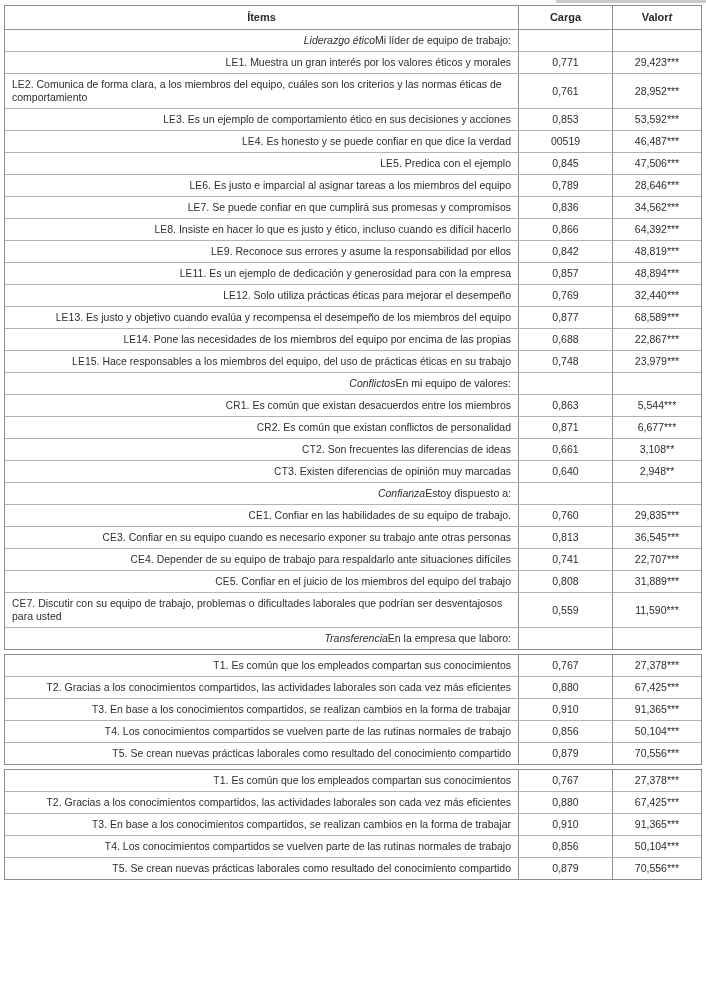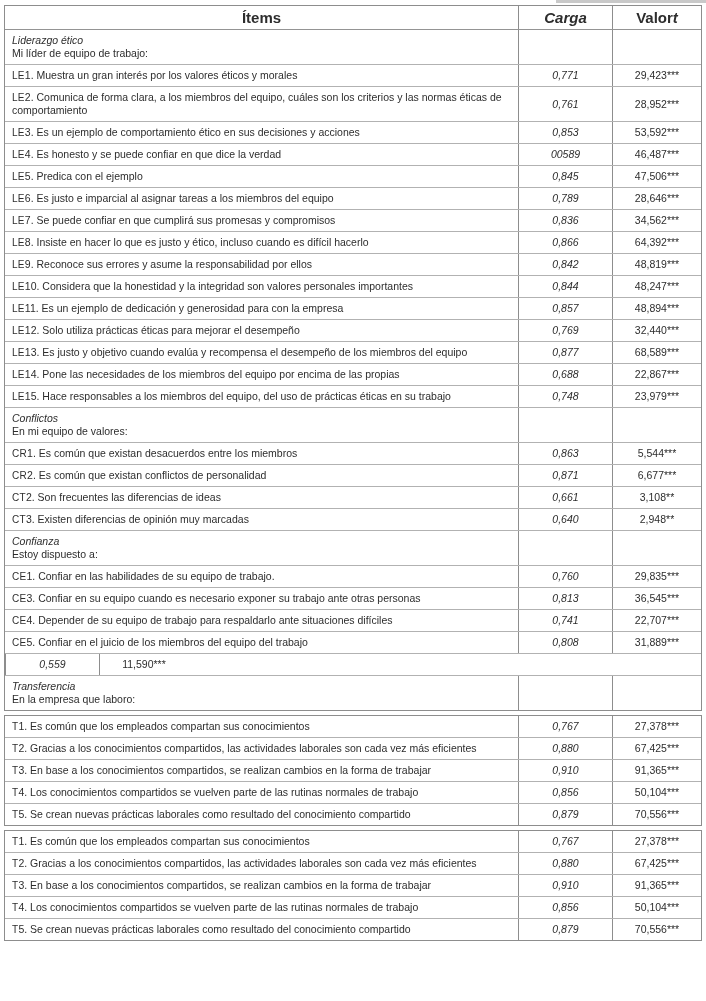--- a/index.html
+++ b/index.html
@@ -27,26 +27,26 @@
   .row { display: flex; align-items: stretch; }
   .rows > .row + .row { border-top: 1px solid #b2b2b2; }
   .hrow { border-bottom: 1px solid #949494; }
   .c {
     box-sizing: border-box;
     padding: 4px 7px;
     display: flex;
     font-size: 10.5px;
     line-height: 13px;
   }
-  .c1 { width: 513px; flex-direction: column; justify-content: flex-end; align-items: flex-start; }
+  .c1 { width: 513px; flex-direction: row; justify-content: flex-end; align-items: flex-start; }
   .c2 { width: 95px;  border-left: 1px solid #8d8d8d; border-right: 1px solid #8d8d8d;
-        align-items: center; justify-content: center; text-align: center; font-style: italic; }
+        align-items: center; justify-content: center; text-align: center; }
   .c3 { width: 88px;  align-items: center; justify-content: center; text-align: right; }
   .hrow .c {
-    font-weight: bold; font-size: 15px;
+    font-weight: bold; font-size: 11px;
     justify-content: center; align-items: center; text-align: center;
     padding: 5px 4px;
   }
   .hrow .c1 { flex-direction: row; }
   .hrow i { font-weight: bold; font-style: italic; }
   .sec-title { font-style: italic; }
   .sec-sub { }
   .sc { font-size: 10px; letter-spacing: 0.3px; }
   .item-line { }
 </style>
@@ -93,21 +93,21 @@
           <div class="c c1">
             <div class="item-line"><span class="sc">LE</span>3. Es un ejemplo de comportamiento ético en sus decisiones y acciones</div>
           </div>
           <div class="c c2">0,853</div>
           <div class="c c3">53,592***</div>
         </div>
         <div class="row item">
           <div class="c c1">
             <div class="item-line"><span class="sc">LE</span>4. Es honesto y se puede confiar en que dice la verdad</div>
           </div>
-          <div class="c c2">00589</div>
+          <div class="c c2">00519</div>
           <div class="c c3">46,487***</div>
         </div>
         <div class="row item">
           <div class="c c1">
             <div class="item-line"><span class="sc">LE</span>5. Predica con el ejemplo</div>
           </div>
           <div class="c c2">0,845</div>
           <div class="c c3">47,506***</div>
         </div>
         <div class="row item">
@@ -133,27 +133,20 @@
         </div>
         <div class="row item">
           <div class="c c1">
             <div class="item-line"><span class="sc">LE</span>9. Reconoce sus errores y asume la responsabilidad por ellos</div>
           </div>
           <div class="c c2">0,842</div>
           <div class="c c3">48,819***</div>
         </div>
         <div class="row item">
           <div class="c c1">
-            <div class="item-line"><span class="sc">LE</span>10. Considera que la honestidad y la integridad son valores personales importantes</div>
-          </div>
-          <div class="c c2">0,844</div>
-          <div class="c c3">48,247***</div>
-        </div>
-        <div class="row item">
-          <div class="c c1">
             <div class="item-line"><span class="sc">LE</span>11. Es un ejemplo de dedicación y generosidad para con la empresa</div>
           </div>
           <div class="c c2">0,857</div>
           <div class="c c3">48,894***</div>
         </div>
         <div class="row item">
           <div class="c c1">
             <div class="item-line"><span class="sc">LE</span>12. Solo utiliza prácticas éticas para mejorar el desempeño</div>
           </div>
           <div class="c c2">0,769</div>
@@ -246,20 +239,23 @@
           <div class="c c3">22,707***</div>
         </div>
         <div class="row item">
           <div class="c c1">
             <div class="item-line"><span class="sc">CE</span>5. Confiar en el juicio de los miembros del equipo del trabajo</div>
           </div>
           <div class="c c2">0,808</div>
           <div class="c c3">31,889***</div>
         </div>
         <div class="row item">
+          <div class="c c1">
+            <div class="item-line"><span class="sc">CE</span>7. Discutir con su equipo de trabajo, problemas o dificultades laborales que podrían ser desventajosos para usted</div>
+          </div>
           <div class="c c2">0,559</div>
           <div class="c c3">11,590***</div>
         </div>
         <div class="row section">
           <div class="c c1">
             <div class="sec-title">Transferencia</div>
             <div class="sec-sub">En la empresa que laboro:</div>
           </div>
           <div class="c c2"></div>
           <div class="c c3"></div>

